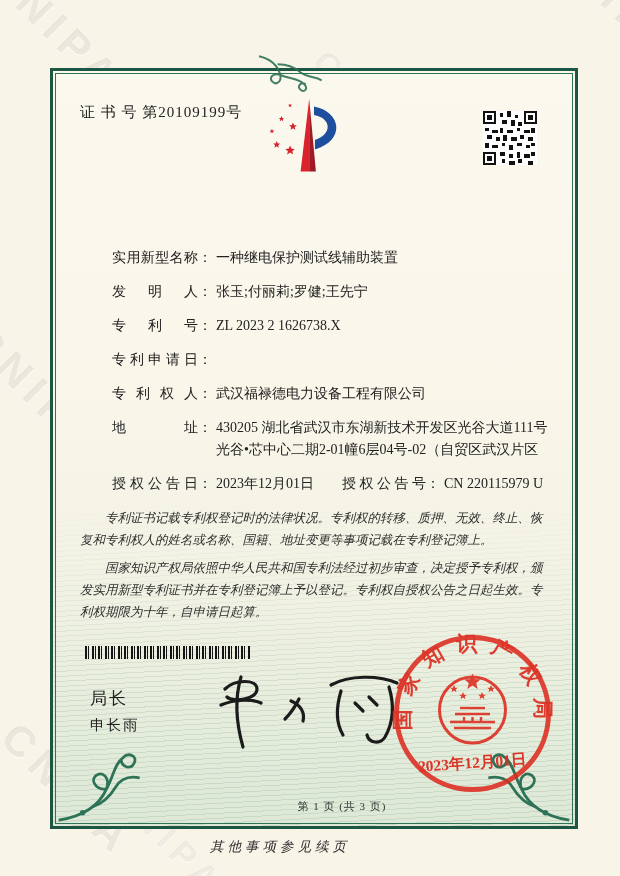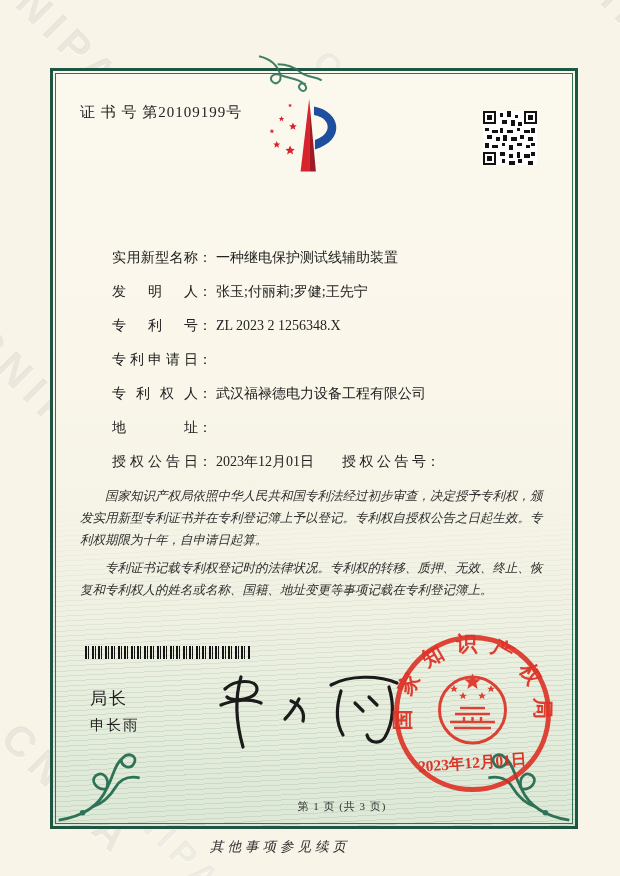--- a/index.html
+++ b/index.html
@@ -189,48 +189,50 @@
       <span class="fval">一种继电保护测试线辅助装置</span>
     </div>
     <div class="frow">
       <span class="flabel">发明人</span>
         <span class="colon">：</span>
       <span class="fval">张玉;付丽莉;罗健;王先宁</span>
     </div>
     <div class="frow">
       <span class="flabel">专利号</span>
         <span class="colon">：</span>
-      <span class="fval">ZL 2023 2 1256348.X</span>
+      <span class="fval">ZL 2023 2 1626738.X</span>
     </div>
     <div class="frow">
       <span class="flabel">专利申请日</span>
         <span class="colon">：</span>
     </div>
     <div class="frow">
       <span class="flabel">专利权人</span>
         <span class="colon">：</span>
       <span class="fval">武汉福禄德电力设备工程有限公司</span>
     </div>
     <div class="frow">
       <span class="flabel">地址</span>
         <span class="colon">：</span>
+      <span class="fval">430205 湖北省武汉市东湖新技术开发区光谷大道111号光谷•芯中心二期2-01幢6层04号-02（自贸区武汉片区</span>
     </div>
     <div class="frow double">
       <span class="flabel">授权公告日</span>
         <span class="colon">：</span>
       <span style="margin-left:4px">2023年12月01日</span>
       <span class="pair2">
         <span class="flabel">授权公告号</span>
           <span class="colon">：</span>
+        <span style="margin-left:4px">CN 220115979 U</span>
       </span>
     </div>
 
     <div class="legal">
+      <p>专利证书记载专利权登记时的法律状况。专利权的转移、质押、无效、终止、恢复和专利权人的姓名或名称、国籍、地址变更等事项记载在专利登记簿上。</p>
       <p>国家知识产权局依照中华人民共和国专利法经过初步审查，决定授予专利权，颁发实用新型专利证书并在专利登记簿上予以登记。专利权自授权公告之日起生效。专利权期限为十年，自申请日起算。</p>
-      <p>专利证书记载专利权登记时的法律状况。专利权的转移、质押、无效、终止、恢复和专利权人的姓名或名称、国籍、地址变更等事项记载在专利登记簿上。</p>
     </div>
   </div>
 
   <div class="barcode"></div>
 
   <div class="sig-title">局长</div>
   <div class="sig-name">申长雨</div>
 
   <svg class="sig-hand" width="210" height="95" viewBox="0 0 210 95">
     <g fill="none" stroke="#1b1b1b" stroke-width="3.2" stroke-linecap="round">

